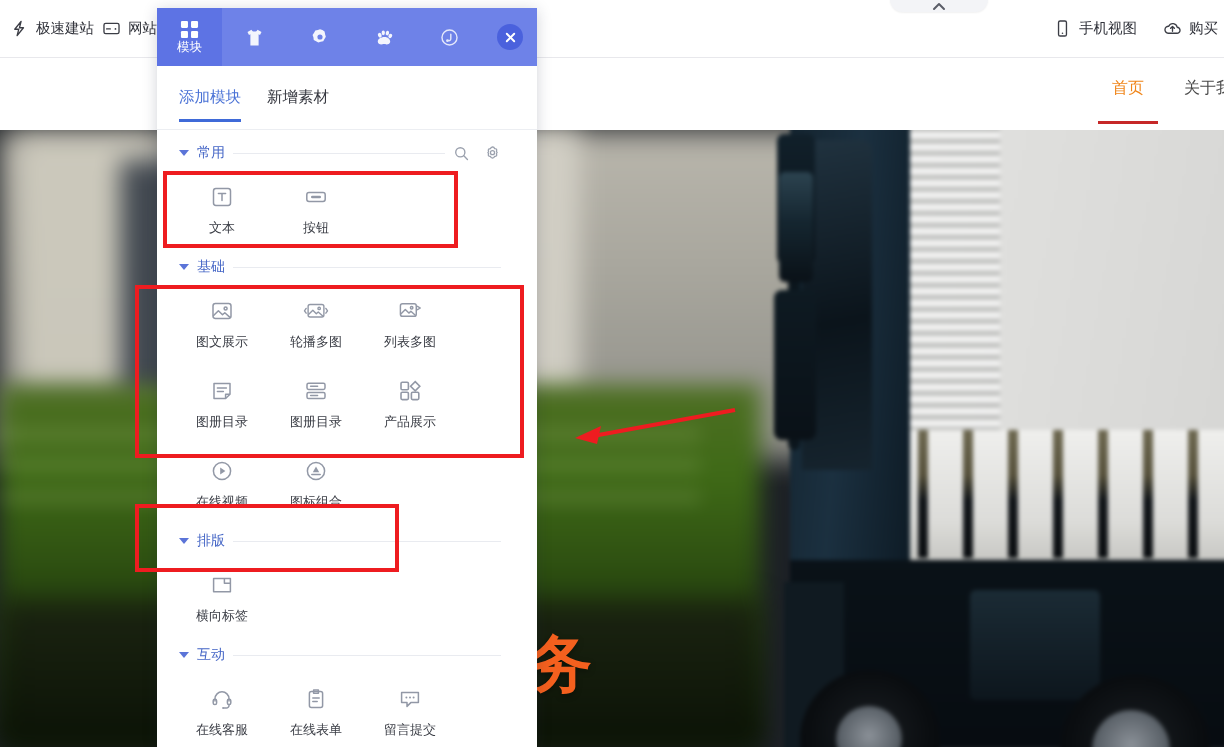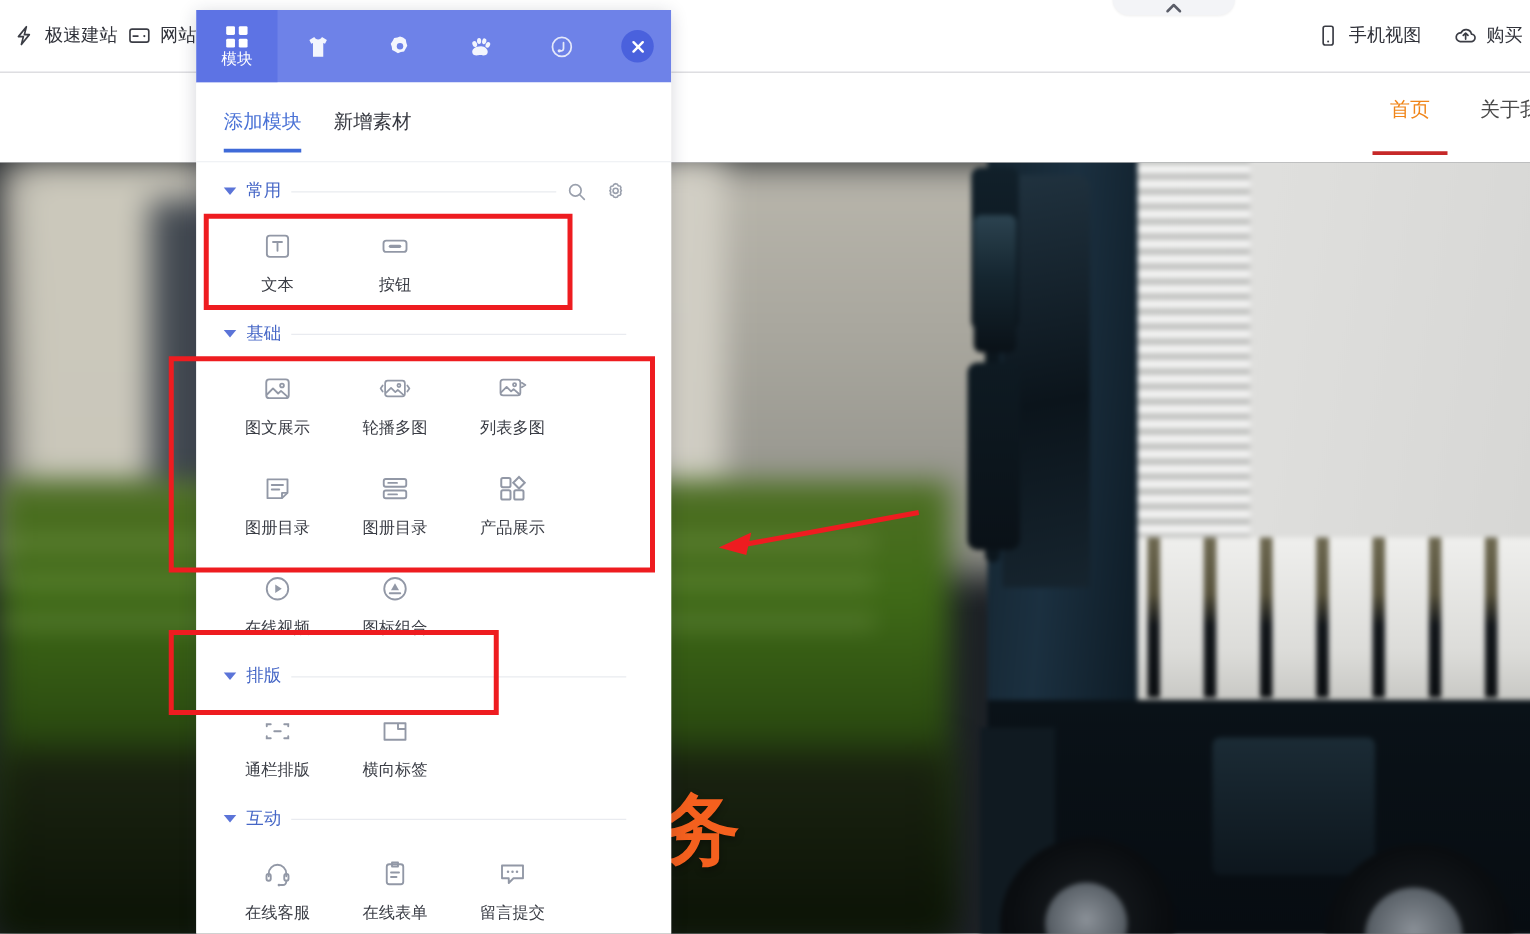--- a/index.html
+++ b/index.html
@@ -564,29 +564,20 @@
 
       <div class="group">
         <div class="group-head">
           <span class="caret"></span>
           <span class="group-title">排版</span>
           <span class="group-rule"></span>
         </div>
         <div class="tiles">
           <div class="tile">
             <span class="tile-icon">
-              <svg width="24" height="24" viewBox="0 0 24 24" fill="none" stroke="currentColor" stroke-width="1.5" stroke-linecap="round">
-                <path d="M3.4 8V6.4h3.2M20.6 8V6.4h-3.2M3.4 16v1.6h3.2M20.6 16v1.6h-3.2"></path>
-                <path d="M9.4 12h5.2"></path>
-              </svg>
-            </span>
-            <span class="tile-label">通栏排版</span>
-          </div>
-          <div class="tile">
-            <span class="tile-icon">
               <svg width="24" height="24" viewBox="0 0 24 24" fill="none" stroke="currentColor" stroke-width="1.5" stroke-linejoin="round">
                 <path d="M3.6 5.6h16.8v13.2H3.6z"></path>
                 <path d="M14.4 5.6v4.6h6"></path>
               </svg>
             </span>
             <span class="tile-label">横向标签</span>
           </div>
         </div>
       </div>
 

